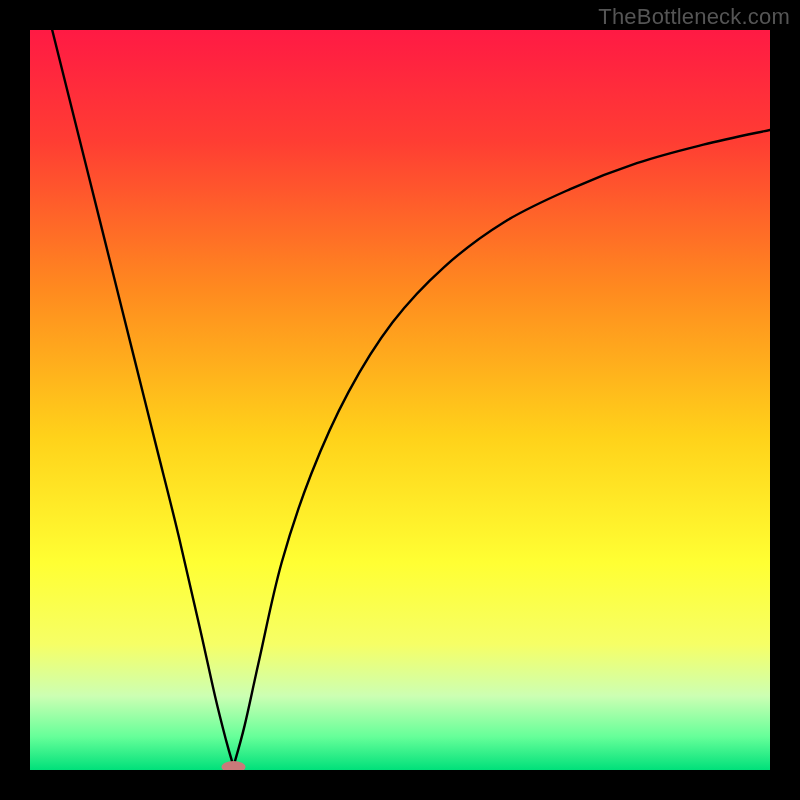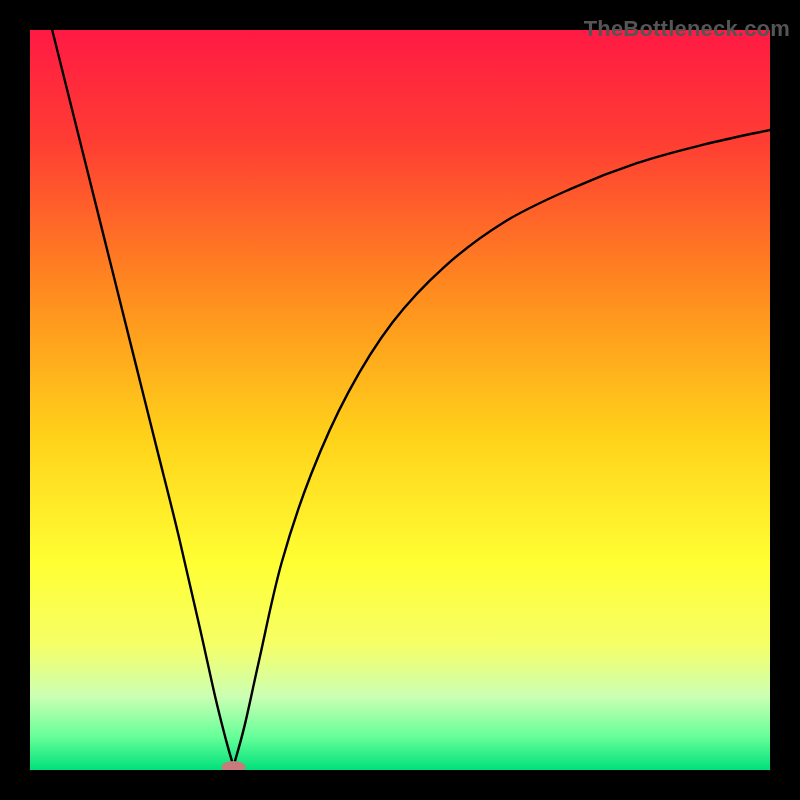--- a/index.html
+++ b/index.html
@@ -12,25 +12,25 @@
     font-family: Arial, Helvetica, sans-serif;
   }
   .frame {
     position: relative;
     width: 800px;
     height: 800px;
     background: #000;
   }
   .watermark {
     position: absolute;
-    top: 16px;
+    top: 4px;
     right: 10px;
     color: #555;
     font-size: 22px;
-    font-weight: 700;
+    font-weight: 400;
     letter-spacing: 0.2px;
     z-index: 20;
   }
   .plot-outer {
     position: absolute;
     left: 30px;
     top: 30px;
     width: 740px;
     height: 740px;
     background: #000;

